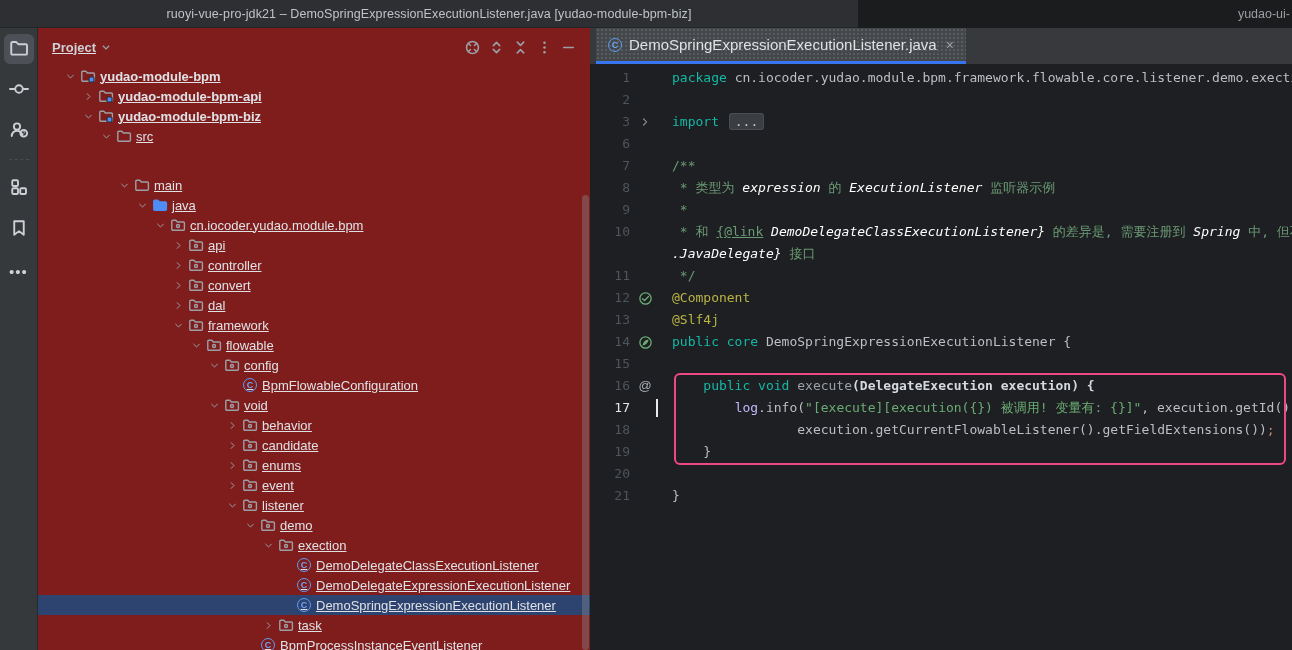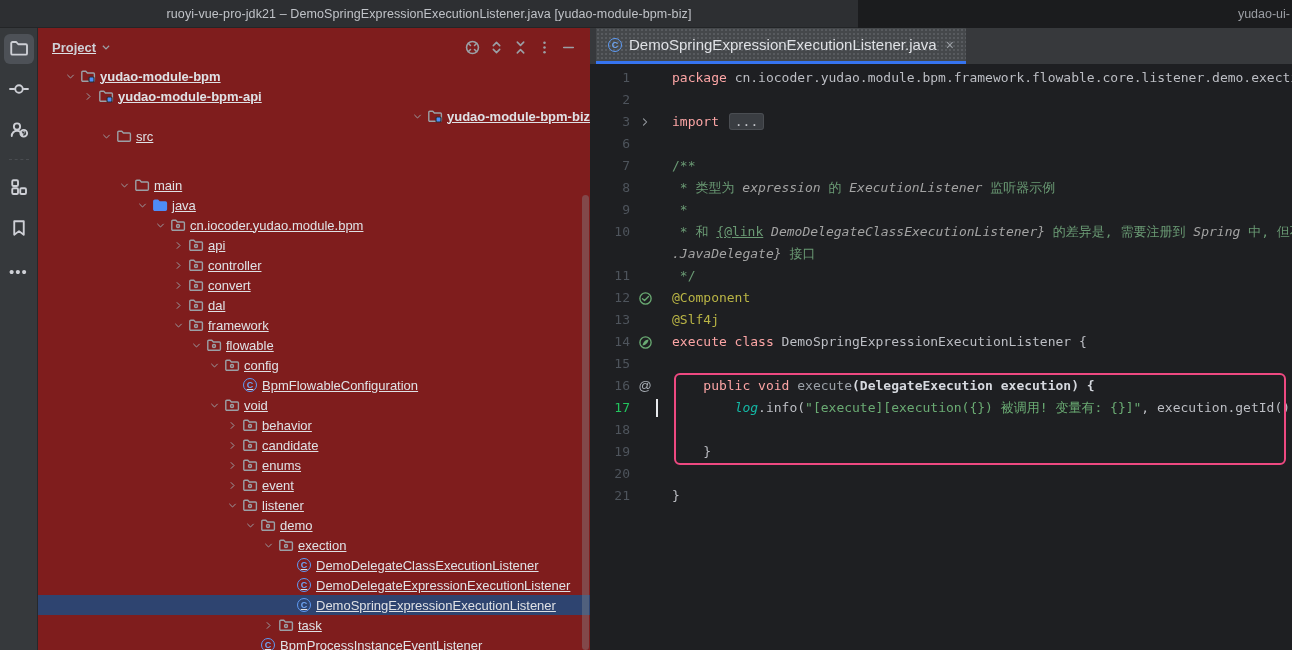--- a/index.html
+++ b/index.html
@@ -50,33 +50,33 @@
          background:#45484b;
          background-image:radial-gradient(#585b5f 0.8px, transparent 0.9px); background-size:4px 4px;
          border-bottom:3px solid #3674f0; cursor:pointer; }
   .tab-label { color:#dfe1e5; font-size:15px; }
   .tab-close { color:#9da1a7; font-size:14px; padding:0 2px; cursor:pointer; }
   .code-area { position:relative; flex:1; padding-top:3px; overflow:hidden;
                font-family:"DejaVu Sans Mono","Liberation Mono",monospace; font-size:13px; }
   .code-row { height:22px; line-height:22px; display:flex; white-space:pre; }
   .gutter { flex:0 0 74px; display:flex; }
   .gut-num { width:40px; text-align:right; color:#4e545c; }
-  .gut-num.current { color:#22c55e; }
+  .gut-num.current { color:#e5e5e5; }
   .gut-icon { width:30px; display:flex; align-items:center; justify-content:center; }
   .gut-icon svg { display:block; }
   .gut-at { color:#a7adb5; font-size:13px; font-family:"Liberation Sans",sans-serif; }
   .code-text { padding-left:8px; }
-  .sg-k { color:#fca5a5; }
+  .sg-k { color:#14b8a6; }
   .sg-p { color:#bcbec4; }
   .sg-a { color:#b9b445; }
   .sg-s { color:#6aab73; }
   .sg-c { color:#6a9a74; }
-  .sg-ci { color:#a3a3a3; font-style:italic;margin-top:23px; }
+  .sg-ci { color:#ffffff; font-style:italic;margin-top:23px; }
   .sg-cu { color:#6a9a74; text-decoration:underline; }
-  .sg-f { color:#14b8a6; font-style:italic; }
+  .sg-f { color:#c4b5fd; }
   .sg-dim { color:#9ba1a8; }
   .sg-b { color:#d6d9df; font-weight:600; }
   .sg-o { color:#cf8e6d; }
   .sg-fold { background:#3a3d42; border:1px solid #4a4d52; border-radius:3px; padding:0 5px; color:#c2c4c9; margin-left:2px; }
   .annotation-box { position:absolute; left:84px; top:309px; width:612px; height:92px;
                     border:2.5px solid #ee4981; border-radius:6px; pointer-events:none; }
   .caret { position:absolute; left:66px; top:335px; width:2px; height:18px; background:#e8eaee; }
 </style>
 </head>
 <body>
@@ -193,21 +193,21 @@
               </svg>
             </span>
             <span class="tr-icon">
               <svg width="16" height="16" viewBox="0 0 16 16" style="stroke:#9ba0a6;fill:none;stroke-width:1.4;stroke-linecap:round;stroke-linejoin:round">
                 <path d="M1.8 4.2a1 1 0 0 1 1-1h3l1.6 1.8h6a1 1 0 0 1 1 1v6.3a1 1 0 0 1-1 1H2.8a1 1 0 0 1-1-1z"></path>
                 <rect x="9" y="9" width="5" height="5" rx="1" style="fill:#4e8df7;stroke:#2d2f32;stroke-width:1.2"></rect>
               </svg>
             </span>
             <span class="tr-label bold">yudao-module-bpm-api</span>
           </div>
-          <div class="tree-row" style="padding-left: 42px; justify-content: flex-end;">
+          <div class="tree-row" style="padding-left: 42px;">
             <span class="tr-chev">
               <svg width="11" height="11" viewBox="0 0 16 16" style="stroke:#9ba0a6;fill:none;stroke-width:1.4;stroke-linecap:round;stroke-linejoin:round">
                 <polyline points="3.8,6 8,10.2 12.2,6"></polyline>
               </svg>
             </span>
             <span class="tr-icon">
               <svg width="16" height="16" viewBox="0 0 16 16" style="stroke:#9ba0a6;fill:none;stroke-width:1.4;stroke-linecap:round;stroke-linejoin:round">
                 <path d="M1.8 4.2a1 1 0 0 1 1-1h3l1.6 1.8h6a1 1 0 0 1 1 1v6.3a1 1 0 0 1-1 1H2.8a1 1 0 0 1-1-1z"></path>
                 <rect x="9" y="9" width="5" height="5" rx="1" style="fill:#4e8df7;stroke:#2d2f32;stroke-width:1.2"></rect>
               </svg>
@@ -560,25 +560,25 @@
           <div class="code-row"><div class="gutter"><span class="gut-num"></span><span class="gut-icon"></span></div><span class="code-text"><span class="sg-ci">.JavaDelegate}</span><span class="sg-c"> 接口</span></span></div>
           <div class="code-row"><div class="gutter"><span class="gut-num">11</span><span class="gut-icon"></span></div><span class="code-text"><span class="sg-c"> */</span></span></div>
           <div class="code-row"><div class="gutter"><span class="gut-num">12</span><span class="gut-icon"><svg width="15" height="15" viewBox="0 0 16 16" style="stroke:#6aab73;fill:none;stroke-width:1.4;stroke-linecap:round;stroke-linejoin:round">
                   <circle cx="8" cy="8" r="6"></circle>
                   <polyline points="4.8,8.2 7,10.2 11.2,5.8"></polyline>
                 </svg></span></div><span class="code-text"><span class="sg-a">@Component</span></span></div>
           <div class="code-row"><div class="gutter"><span class="gut-num">13</span><span class="gut-icon"></span></div><span class="code-text"><span class="sg-a">@Slf4j</span></span></div>
           <div class="code-row"><div class="gutter"><span class="gut-num">14</span><span class="gut-icon"><svg width="15" height="15" viewBox="0 0 16 16" style="stroke:#6aab73;fill:none;stroke-width:1.4;stroke-linecap:round;stroke-linejoin:round">
                   <circle cx="8" cy="8" r="6"></circle>
                   <path d="M4.8 11.2C5.3 7.6 8 5 11.2 4.8 10.9 8.2 8.4 10.9 4.8 11.2z" style="fill:#6aab73;stroke:none"></path>
-                </svg></span></div><span class="code-text"><span class="sg-k">execute class </span><span class="sg-p">DemoSpringExpressionExecutionListener {</span></span></div>
+                </svg></span></div><span class="code-text"><span class="sg-k">public core </span><span class="sg-p">DemoSpringExpressionExecutionListener {</span></span></div>
           <div class="code-row"><div class="gutter"><span class="gut-num">15</span><span class="gut-icon"></span></div><span class="code-text"></span></div>
           <div class="code-row"><div class="gutter"><span class="gut-num">16</span><span class="gut-icon"><span class="gut-at">@</span></span></div><span class="code-text"><span class="sg-p">    </span><span class="sg-k">public void </span><span class="sg-dim">execute</span><span class="sg-b">(</span><span class="sg-b">DelegateExecution execution) {</span></span></div>
           <div class="code-row"><div class="gutter"><span class="gut-num current">17</span><span class="gut-icon"></span></div><span class="code-text"><span class="sg-p">        </span><span class="sg-f">log</span><span class="sg-p">.info(</span><span class="sg-s">"[execute][execution({}) 被调用! 变量有: {}]"</span><span class="sg-p">, execution.getId(),</span></span></div>
-          <div class="code-row"><div class="gutter"><span class="gut-num">18</span><span class="gut-icon"></span></div></div>
+          <div class="code-row"><div class="gutter"><span class="gut-num">18</span><span class="gut-icon"></span></div><span class="code-text"><span class="sg-p">                </span><span class="sg-p">execution.getCurrentFlowableListener().getFieldExtensions())</span><span class="sg-o">;</span></span></div>
           <div class="code-row"><div class="gutter"><span class="gut-num">19</span><span class="gut-icon"></span></div><span class="code-text"><span class="sg-p">    }</span></span></div>
           <div class="code-row"><div class="gutter"><span class="gut-num">20</span><span class="gut-icon"></span></div><span class="code-text"></span></div>
           <div class="code-row"><div class="gutter"><span class="gut-num">21</span><span class="gut-icon"></span></div><span class="code-text"><span class="sg-p">}</span></span></div>
           <div class="annotation-box" style="border-color: rgb(238, 73, 129);"></div>
           <div class="caret"></div>
         </div>
     </div>
   </div>
 </div>
 

